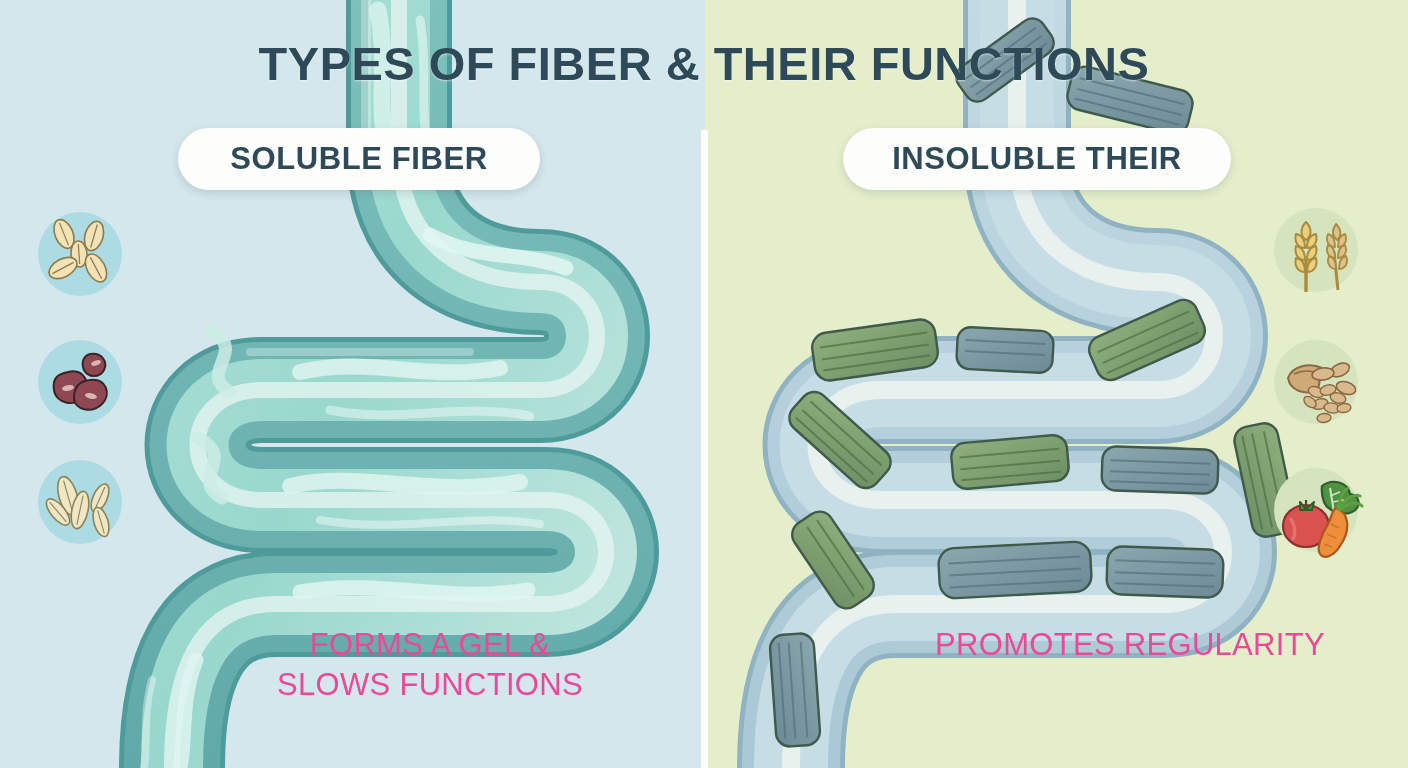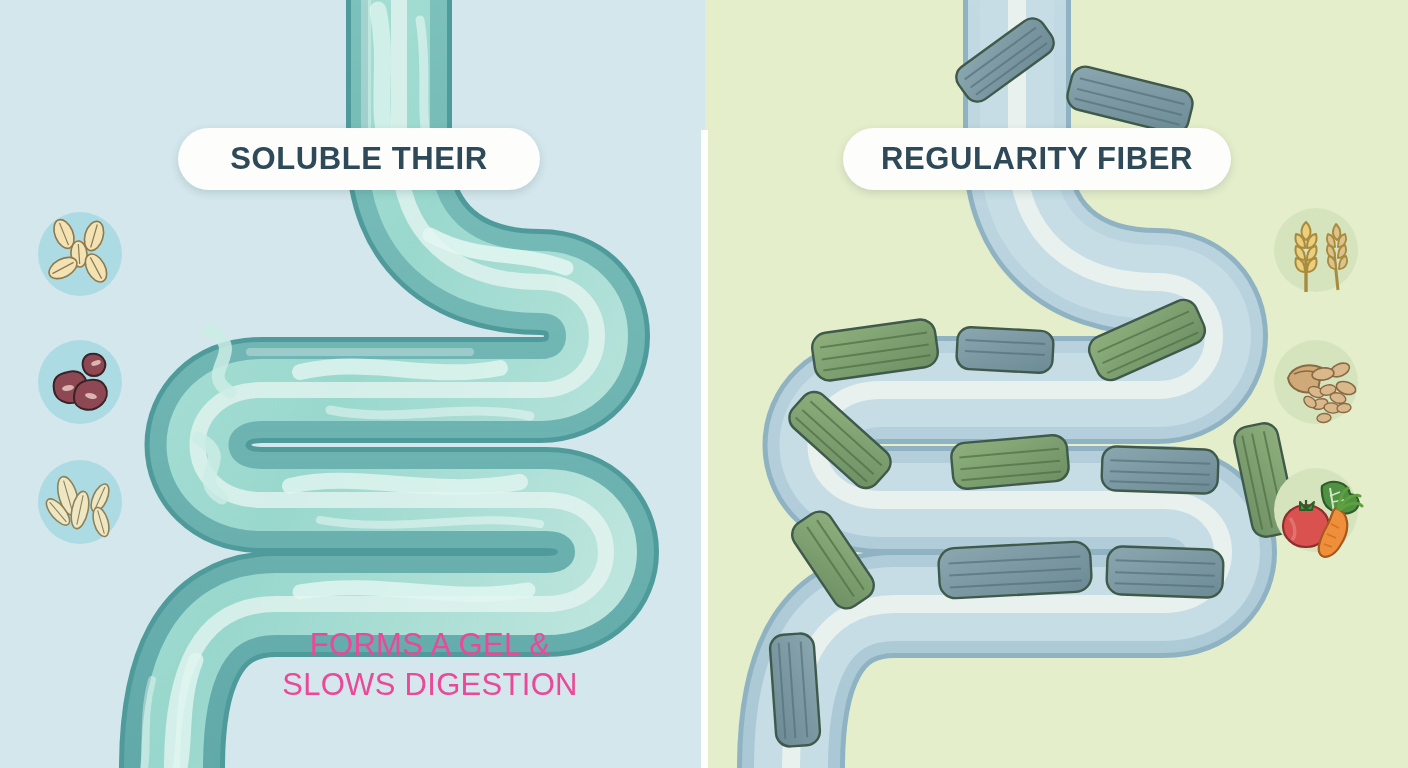--- a/index.html
+++ b/index.html
@@ -346,33 +346,35 @@
               <path d="M-48 3 L48 3" fill="none"></path>
             <path d="M-48 13 L48 13" fill="none"></path>
           </g>
         </g>
       </g>
     </g>
   </svg>
 
   <div id="divider"></div>
 
+  <div id="title">TYPES OF FIBER &amp; THEIR FUNCTIONS</div>
 
   <div class="pill" id="pill-left">
-    <span>SOLUBLE THEIR</span>
+    <span>SOLUBLE FIBER</span>
   </div>
   <div class="pill" id="pill-right">
-    <span>REGULARITY FIBER</span>
+    <span>INSOLUBLE THEIR</span>
   </div>
 
   <div class="caption" id="caption-left">
     <div>FORMS A GEL &amp;</div>
-    <div>SLOWS DIGESTION</div>
+    <div>SLOWS FUNCTIONS</div>
   </div>
   <div class="caption" id="caption-right">
+    <div>PROMOTES REGULARITY</div>
   </div>
 
   <div class="food" id="food-l1">
     <div class="disc disc-blue"></div>
     <svg width="84" height="84" viewBox="0 0 84 84">
       <g stroke="#8d7a4e" stroke-width="1.6" fill="#f3e2b4">
         <g transform="translate(26,22) rotate(-22)">
             <ellipse rx="9" ry="15"></ellipse>
             <path d="M0 -12 L0 12" stroke-width="1.2" fill="none"></path>
           </g>

